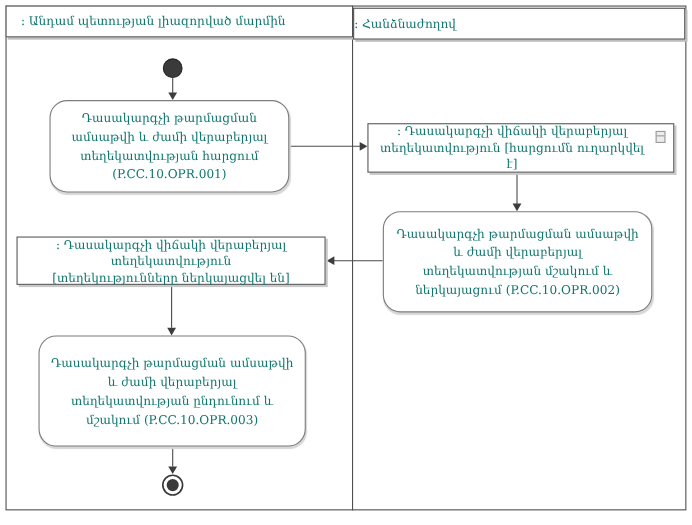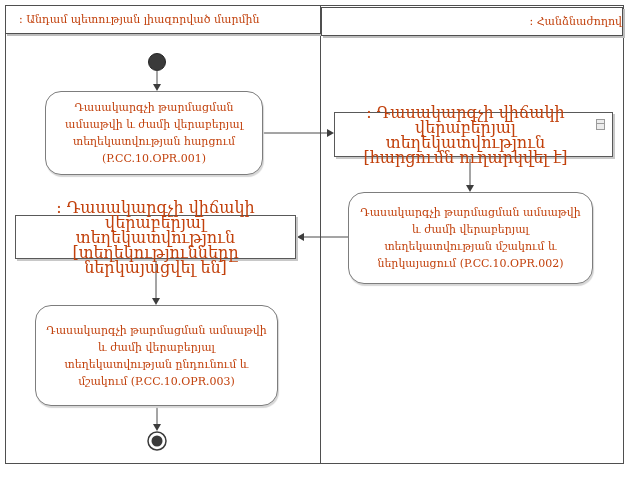--- a/index.html
+++ b/index.html
@@ -1,50 +1,50 @@
 <!DOCTYPE html>
 <html><head>
 <meta charset="utf-8">
 <style>
   html, body { margin:0; padding:0; background:#ffffff; }
   .canvas {
     position:relative; width:629px; height:477px; background:#ffffff;
-    font-family:"DejaVu Serif", "Liberation Serif", serif; color:#c2410c;
+    font-family:"DejaVu Serif", "Liberation Serif", serif; color:#0f766e;
     overflow:hidden;
   }
   .outer-frame {
     position:absolute; left:5px; top:5px; width:617px; height:457px;
     border:1px solid #4f4f4f; background:transparent;
   }
   .lane-divider {
     position:absolute; left:320px; top:5px; width:1px; height:459px;
     background:#4f4f4f;
   }
   .lane-header {
     position:absolute; background:#ffffff; border:1px solid #4f4f4f;
     box-shadow:2px 2px 0 #bdbdbd;
     display:flex; align-items:center; font-size:11px; line-height:13px;
     box-sizing:border-box; white-space:nowrap;
   }
   .lane-header.h1 { left:5px; top:5px; width:316px; height:29px; padding-left:13px; }
-  .lane-header.h2 { left:321px; top:7px; width:302px; height:29px; justify-content:flex-end; }
+  .lane-header.h2 { left:321px; top:7px; width:302px; height:29px; justify-content:flex-start; }
   .action-node {
     position:absolute; background:#ffffff; border:1px solid #7d7d7d; border-radius:16px;
     box-shadow:1px 2px 1px #d6d6d6;
     display:flex; align-items:center; justify-content:center; text-align:center;
     font-size:11px; line-height:17px; padding:6px 8px; box-sizing:border-box;
   }
   .action-1 { left:45px;  top:91px;  width:218px; height:84px; }
   .action-2 { left:348px; top:192px; width:245px; height:92px; }
   .action-3 { left:35px;  top:305px; width:243px; height:101px; }
   .object-node {
     position:absolute; background:#ffffff; border:1px solid #595959;
     box-shadow:2px 2px 0 #c8c8c8;
     display:flex; align-items:center; justify-content:center; text-align:center;
-    font-size:16px; line-height:15px; padding:3px 26px 3px 10px; box-sizing:border-box;
+    font-size:11px; line-height:15px; padding:3px 26px 3px 10px; box-sizing:border-box;
   }
   .object-1 { left:334px; top:112px; width:279px; height:45px; }
   .object-2 { left:15px;  top:215px; width:281px; height:44px; padding:3px 26px; }
   .obj-icon {
     position:absolute; top:6px; right:7px; width:7px; height:9px;
     border:1px solid #9a9a9a; background:#ececec;
   }
   .obj-icon::after {
     content:""; display:block; margin-top:3px; height:1px; background:#9a9a9a;
   }

